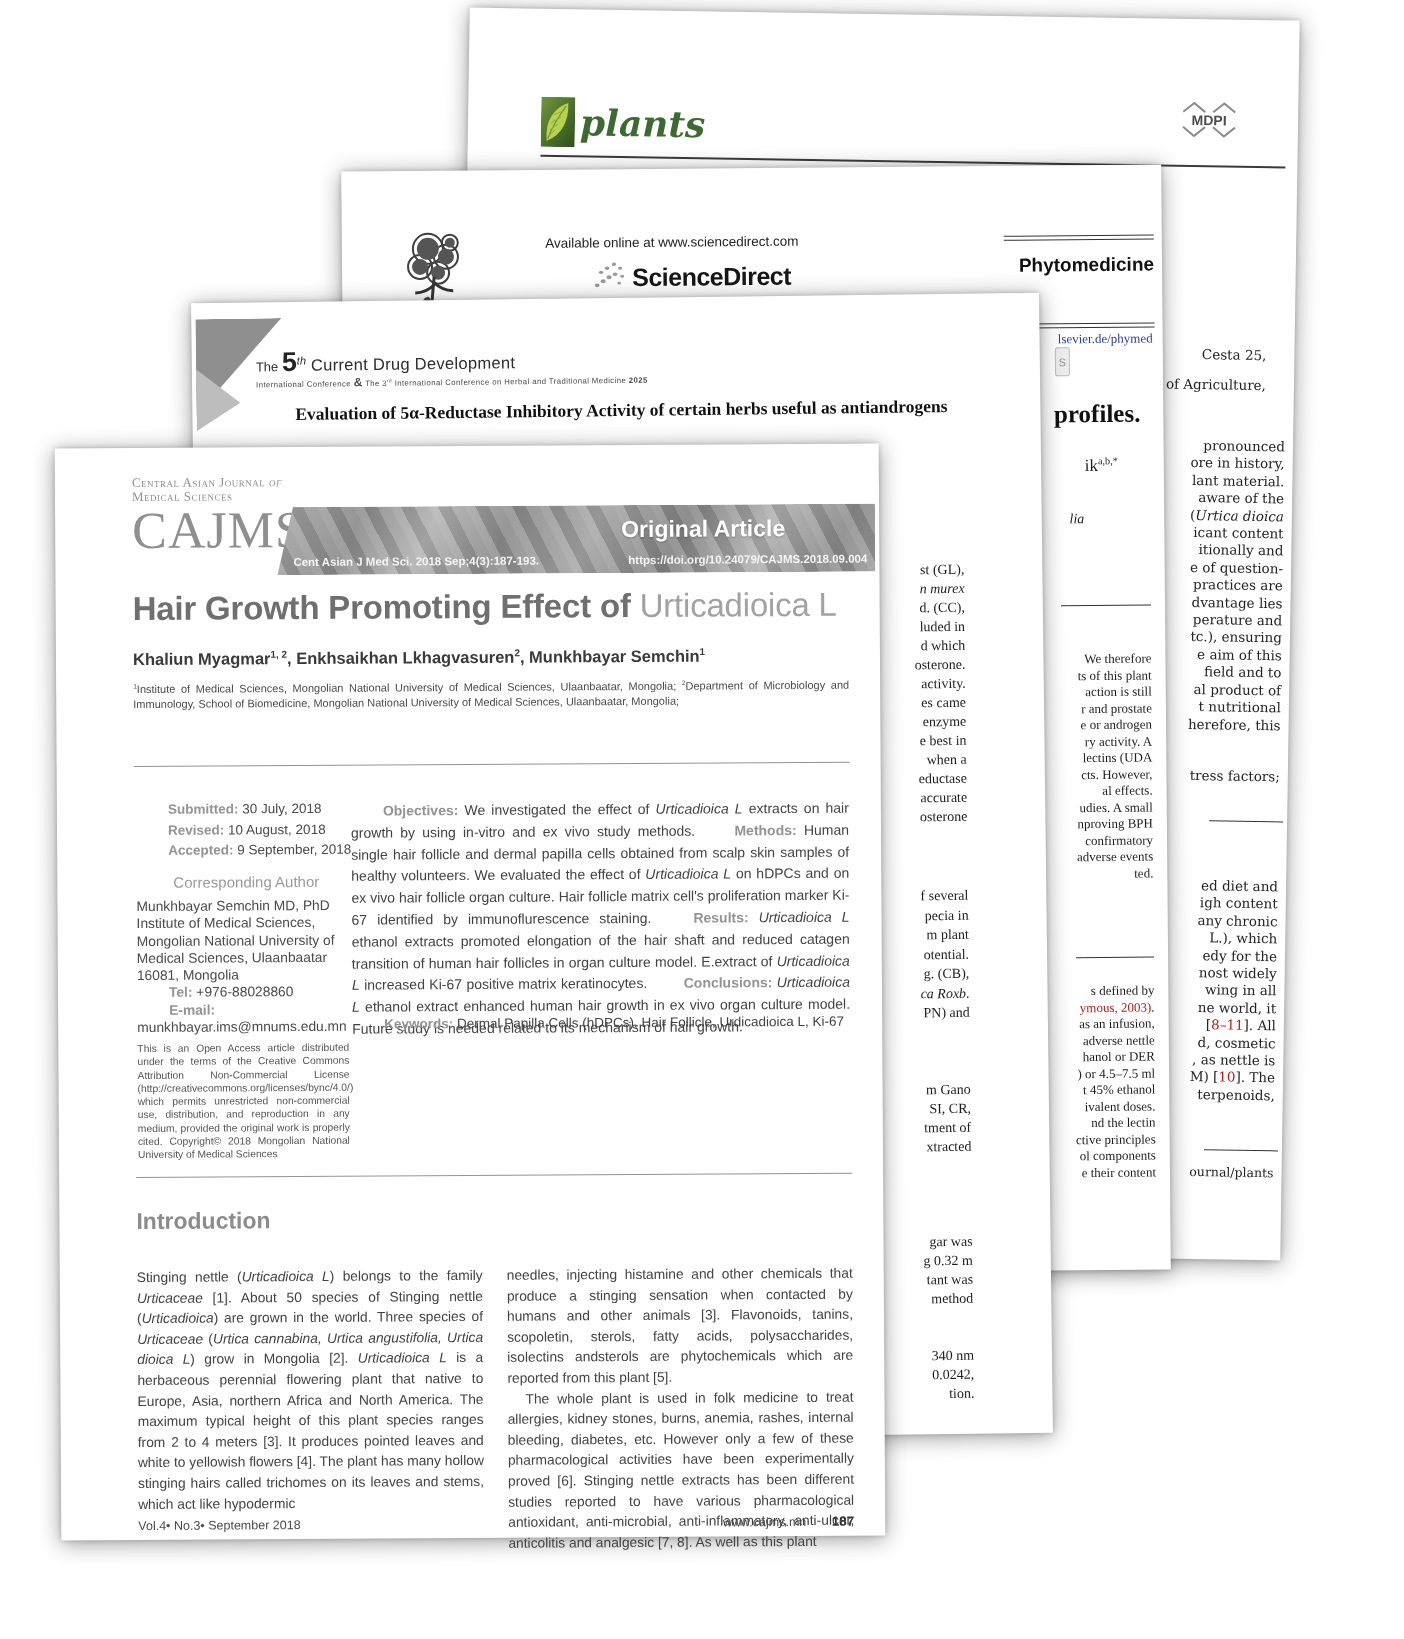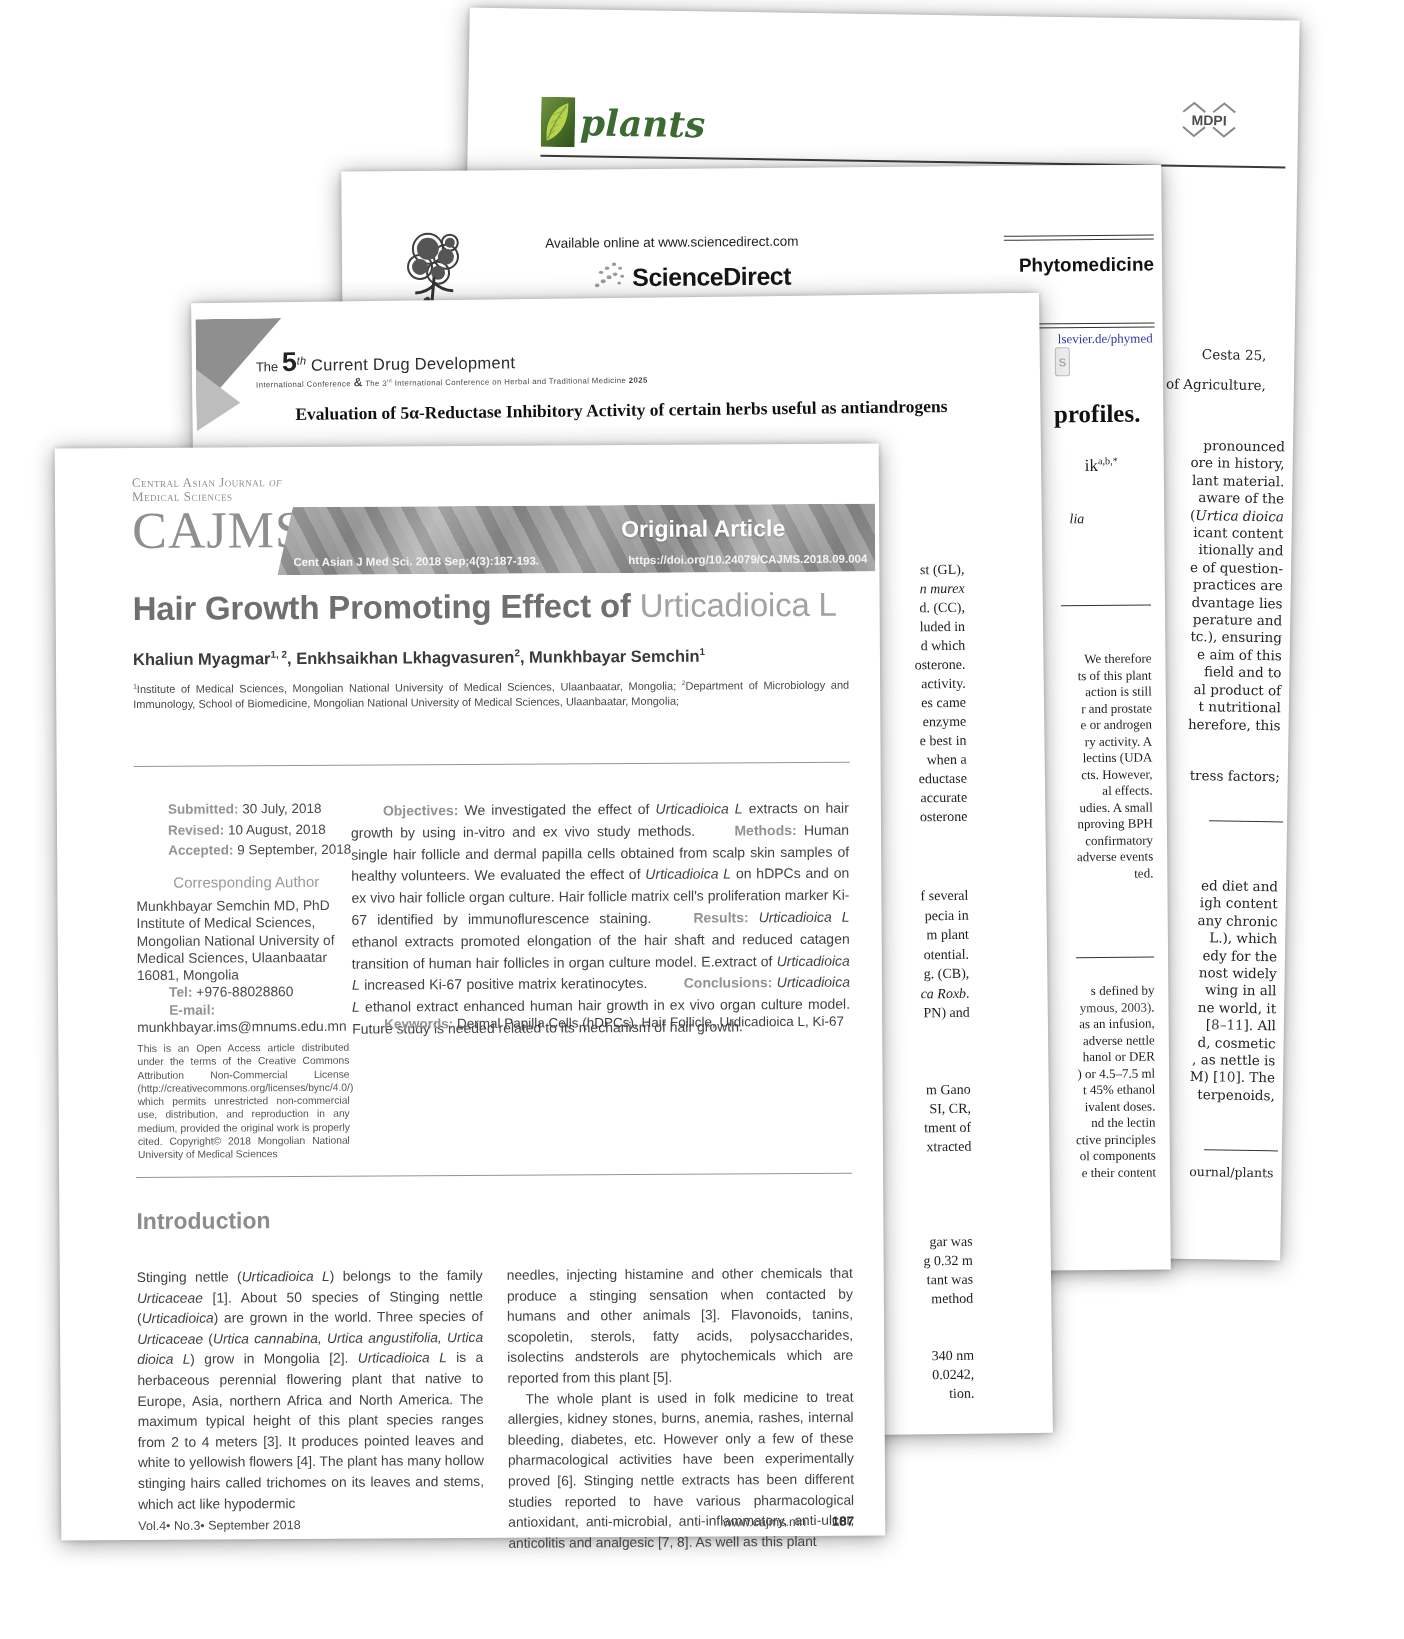--- a/index.html
+++ b/index.html
@@ -5,21 +5,21 @@
   html,body{margin:0;padding:0;background:#ffffff;}
   body{width:1404px;height:1639px;overflow:hidden;font-family:"Liberation Sans",sans-serif;}
   .stage{position:relative;width:1404px;height:1639px;background:#fff;}
   .page{position:absolute;background:#fff;box-shadow:0 3px 22px rgba(30,30,30,.45),0 0 5px rgba(0,0,0,.22);}
   .abs{position:absolute;}
 
   
   .r-i{font-style:italic;}
   .r-b{font-weight:bold;}
   .r-sup{vertical-align:super;font-size:.6em;line-height:0;}
-  .r-link{color:#404040;}
+  .r-link{color:#b91c1c;}
   .r-label{font-weight:bold;color:#939393;margin-left:32px;}
   .r-tb{font-weight:bold;color:#6f6f6f;}
   .r-tl{font-weight:normal;color:#a2a2a2;}
   .r-cd1{font-size:13px;color:#2f2f2f;}
   .r-cd2{font-size:27px;font-weight:bold;color:#232323;line-height:20px;}
   .r-cd3{font-size:11px;font-style:italic;vertical-align:super;color:#232323;}
   .r-cd4{font-size:16.5px;color:#2c2c2c;letter-spacing:.3px;}
   .r-amp{font-size:12px;font-weight:bold;}
 
   

